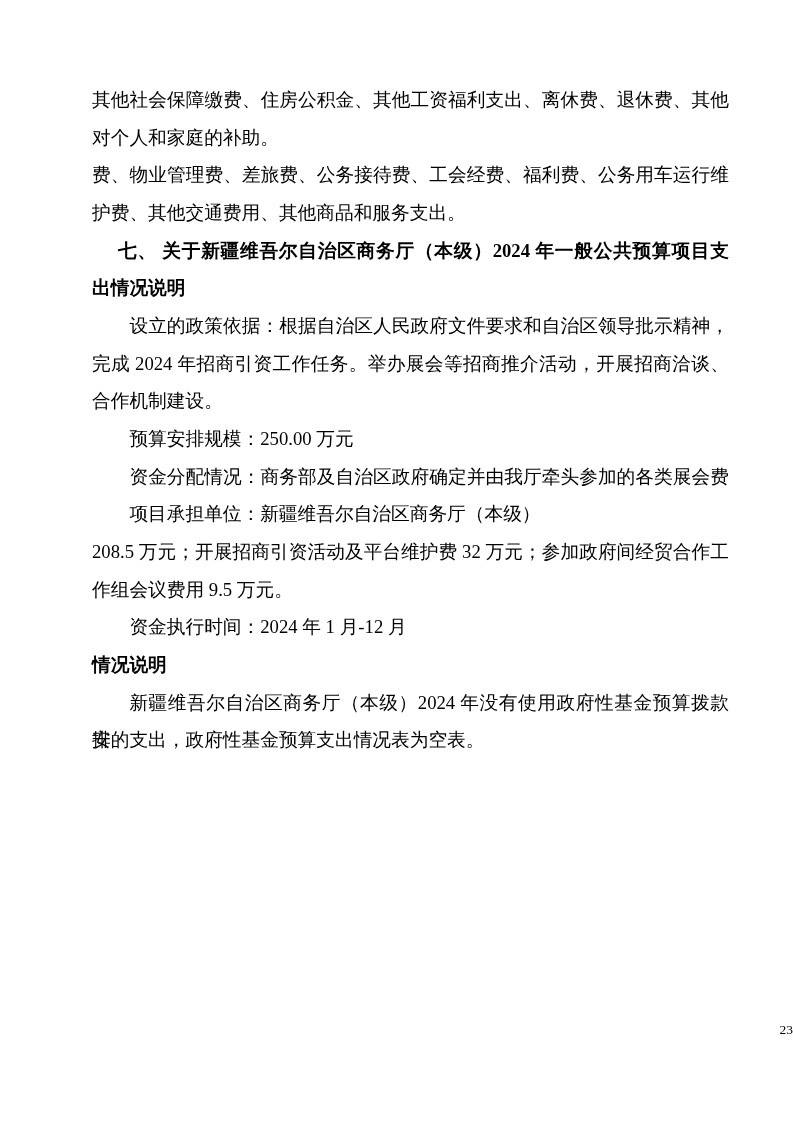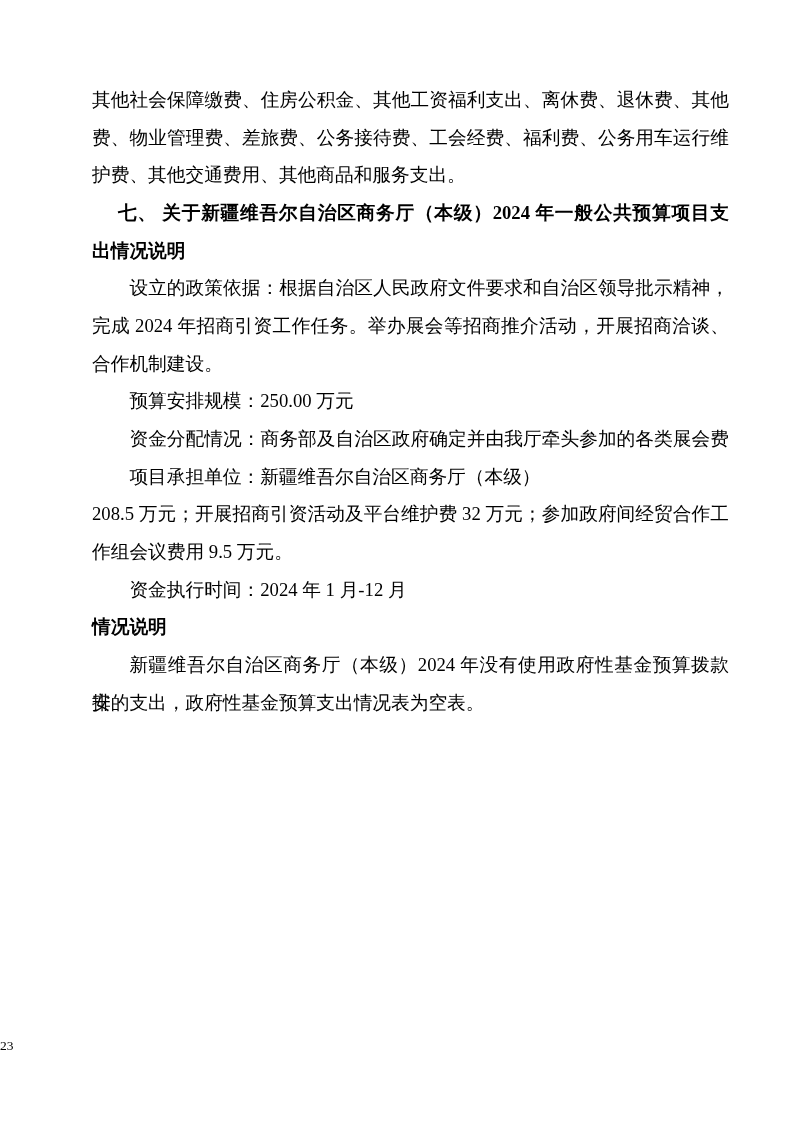--- a/index.html
+++ b/index.html
@@ -43,32 +43,32 @@
     text-indent: 37.4px;
   }
   .ln.indh {
     text-indent: 26px;
   }
   .footer {
     position: absolute;
     left: 0;
     right: 0;
     top: 1022px;
-    text-align: left;
+    text-align: right;
     font-size: 13.5px;
     color: #000000;
-    margin-top: 16px;
   }
 </style>
 </head>
 <body>
 
 <div class="page">
   <div class="textblock">
     <div class="ln fill">其他社会保障缴费、住房公积金、其他工资福利支出、离休费、退休费、其他</div>
+    <div class="ln">对个人和家庭的补助。</div>
     <div class="ln fill">费、物业管理费、差旅费、公务接待费、工会经费、福利费、公务用车运行维</div>
     <div class="ln">护费、其他交通费用、其他商品和服务支出。</div>
     <div class="ln fill bold indh">七、 关于新疆维吾尔自治区商务厅（本级）2024 年一般公共预算项目支</div>
     <div class="ln bold">出情况说明</div>
     <div class="ln fill ind">设立的政策依据：根据自治区人民政府文件要求和自治区领导批示精神，</div>
     <div class="ln fill">完成 2024 年招商引资工作任务。举办展会等招商推介活动，开展招商洽谈、</div>
     <div class="ln">合作机制建设。</div>
     <div class="ln ind">预算安排规模：250.00 万元</div>
     <div class="ln fill ind">资金分配情况：商务部及自治区政府确定并由我厅牵头参加的各类展会费</div>
     <div class="ln ind">项目承担单位：新疆维吾尔自治区商务厅（本级）</div>

